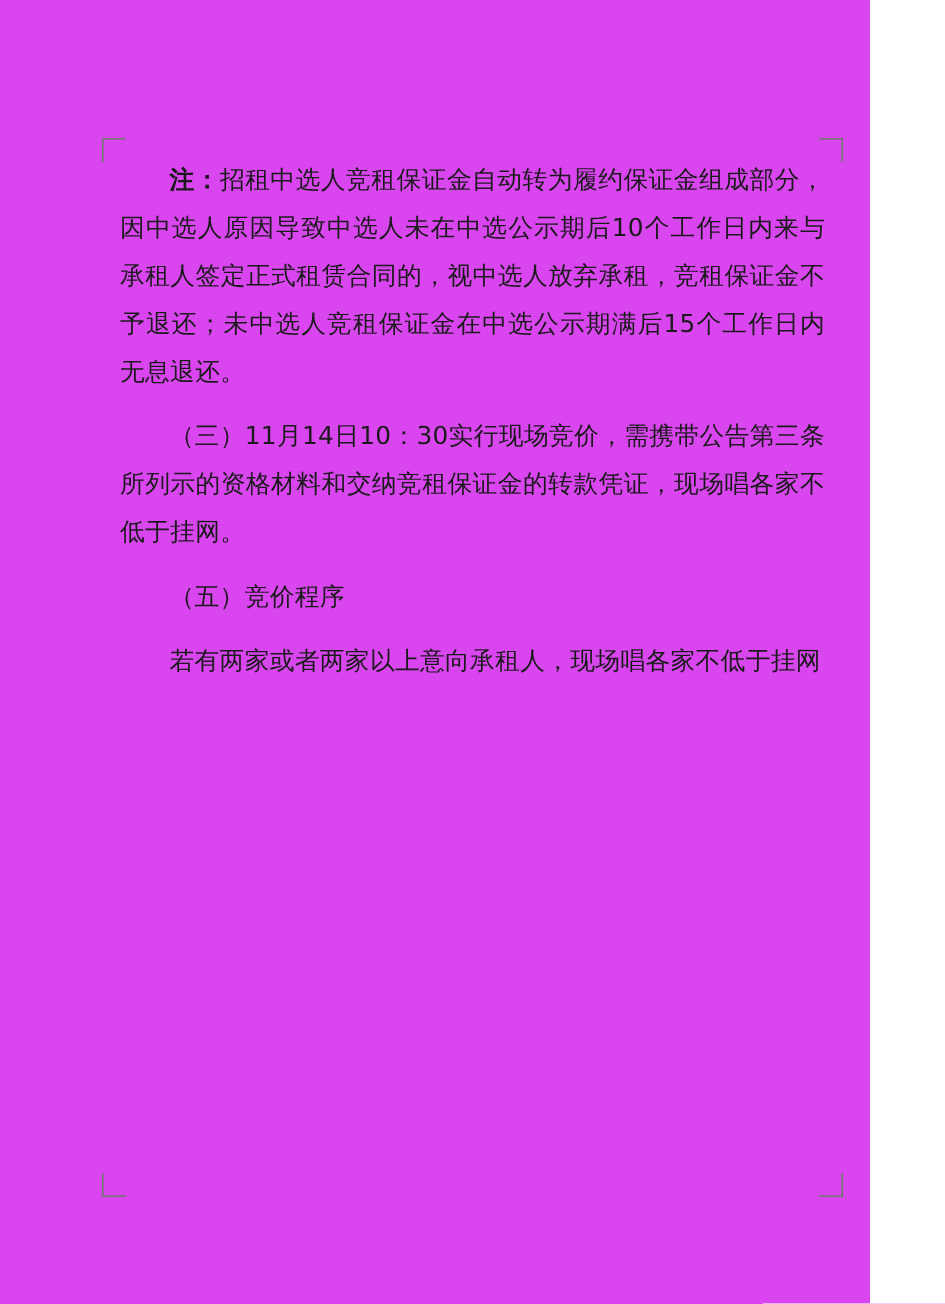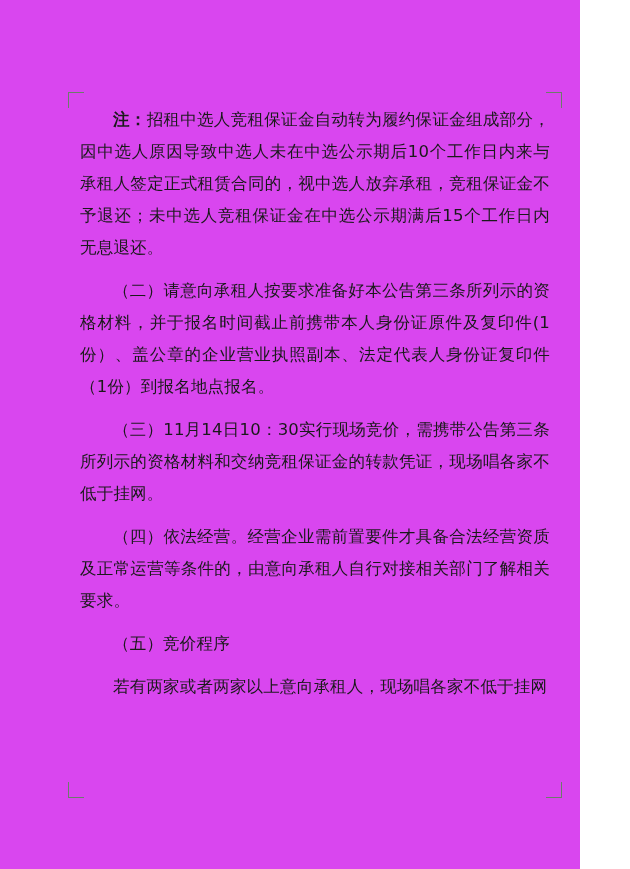--- a/index.html
+++ b/index.html
@@ -71,25 +71,23 @@
 
   <div class="mark tl"></div>
   <div class="mark tr"></div>
   <div class="mark bl"></div>
   <div class="mark br"></div>
 
   <div class="body-area">
 
     <p class="para indent"><span class="note-label">注：</span><span>招租中选人竞租保证金自动转为履约保证金组成部分，因中选人原因导致中选人未在中选公示期后10个工作日内来与承租人签定正式租赁合同的，视中选人放弃承租，竞租保证金不予退还；未中选人竞租保证金在中选公示期满后15个工作日内无息退还。</span></p>
 
-    <p class="para indent">（二）请意向承租人按要求准备好本公告第三条所列示的资格材料，并于报名时间截止前携带本人身份证原件及复印件(1份）、盖公章的企业营业执照副本、法定代表人身份证复印件（1份）到报名地点报名。</p>
 
     <p class="para indent">（三）11月14日10：30实行现场竞价，需携带公告第三条所列示的资格材料和交纳竞租保证金的转款凭证，现场唱各家不低于挂网。</p>
 
-    <p class="para indent">（四）依法经营。经营企业需前置要件才具备合法经营资质及正常运营等条件的，由意向承租人自行对接相关部门了解相关要求。</p>
 
     <p class="para indent">（五）竞价程序</p>
 
 
     <p class="para indent">若有两家或者两家以上意向承租人，现场唱各家不低于挂网</p>
 
   </div>
 </div>
 
 </body></html>

